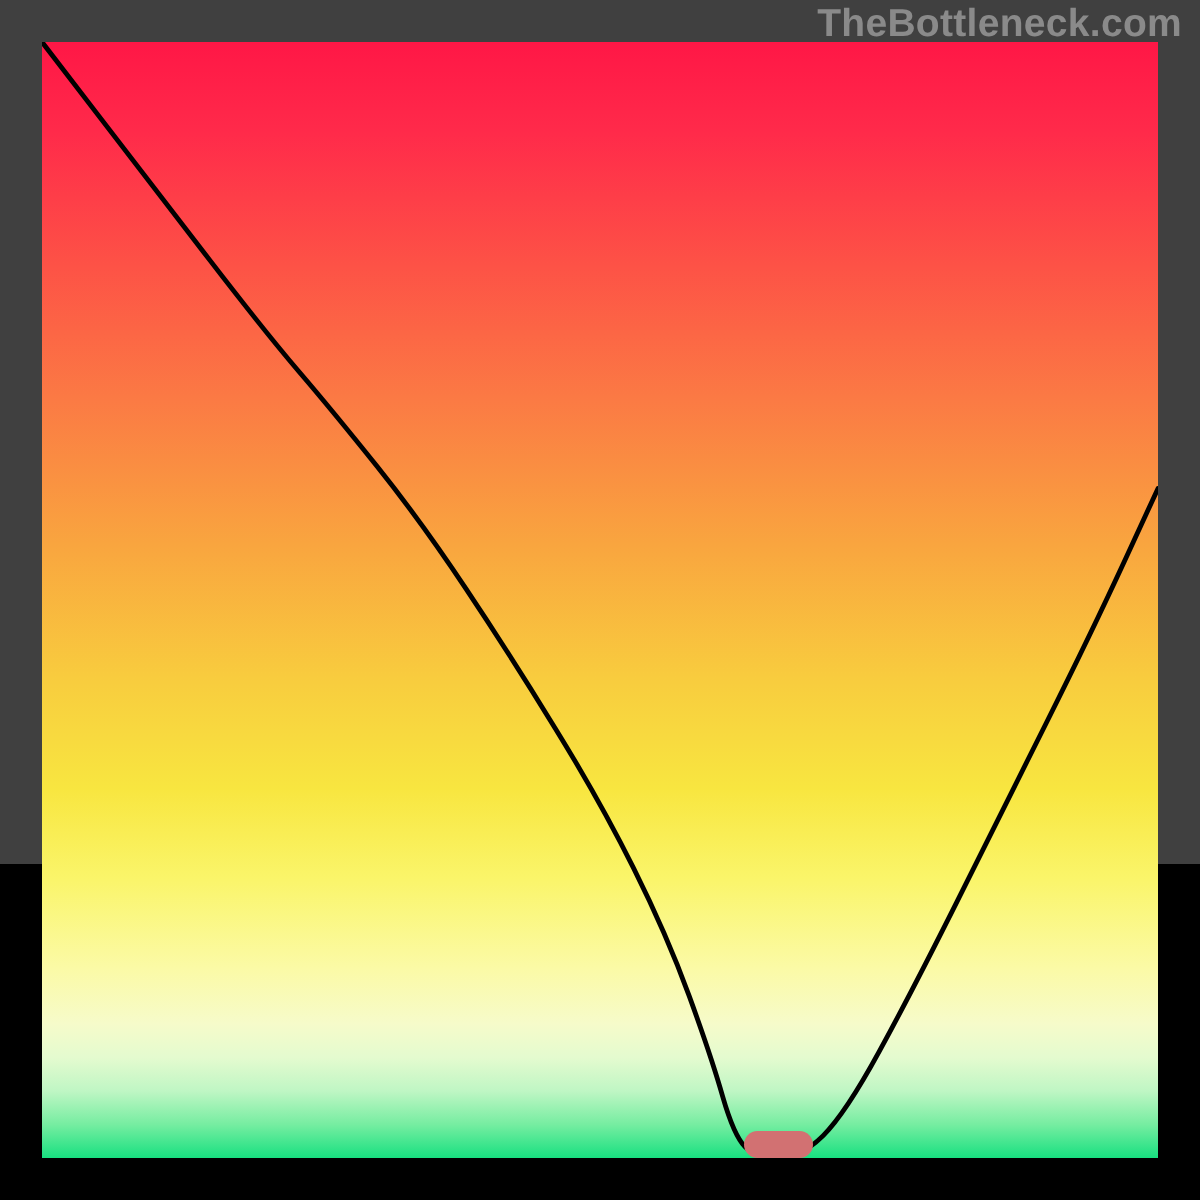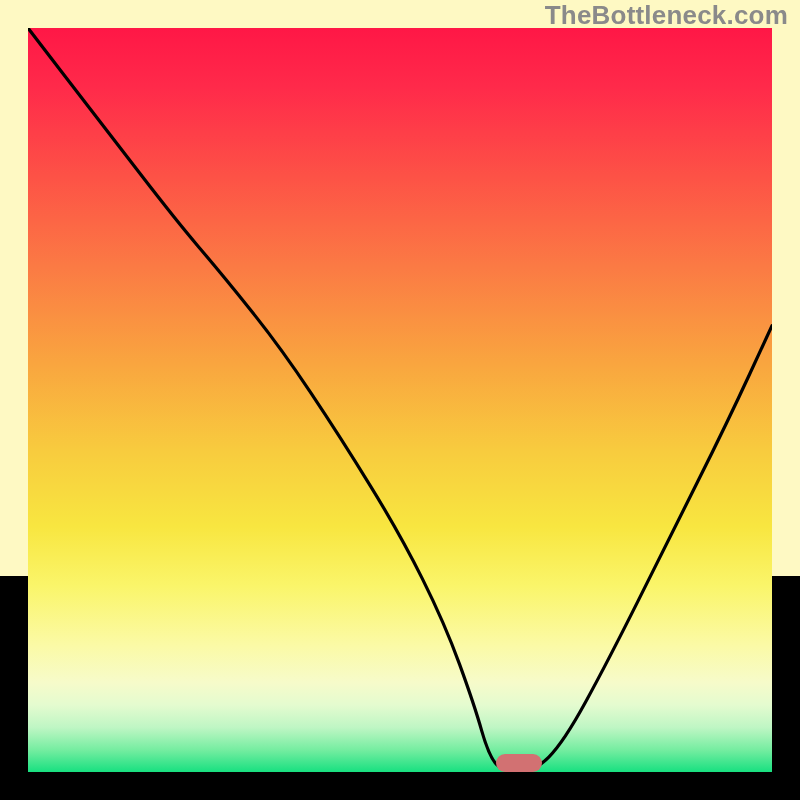--- a/index.html
+++ b/index.html
@@ -8,21 +8,21 @@
     width: 800px;
     height: 800px;
     background: #000;
     overflow: hidden;
     font-family: Arial, Helvetica, sans-serif;
   }
   .outer {
     position: relative;
     width: 800px;
     height: 576px;
-    background: #fef9c3;
+    background: #404040;
   }
   .watermark {
     position: absolute;
     top: 0;
     right: 12px;
     font-size: 26px;
     font-weight: 600;
     color: #8a8a8a;
     letter-spacing: 0.2px;
   }

